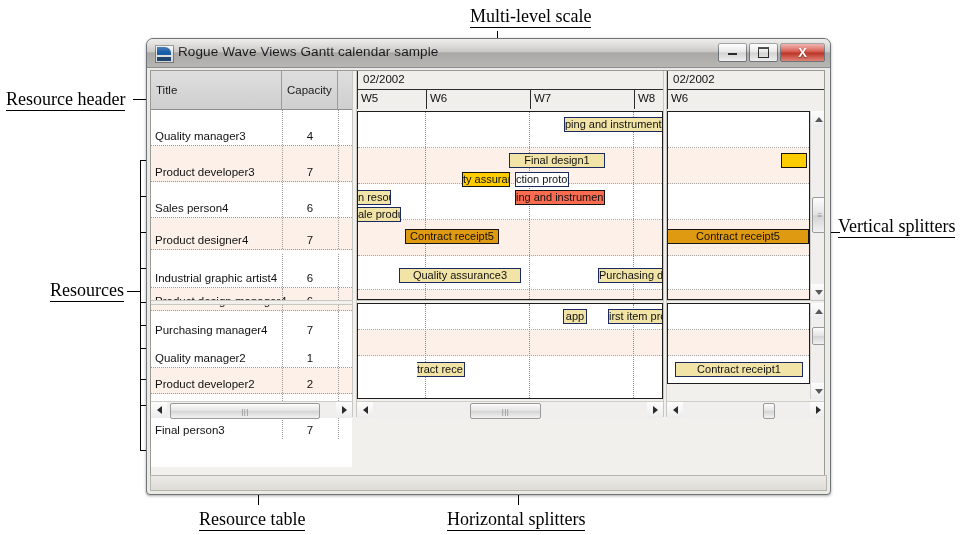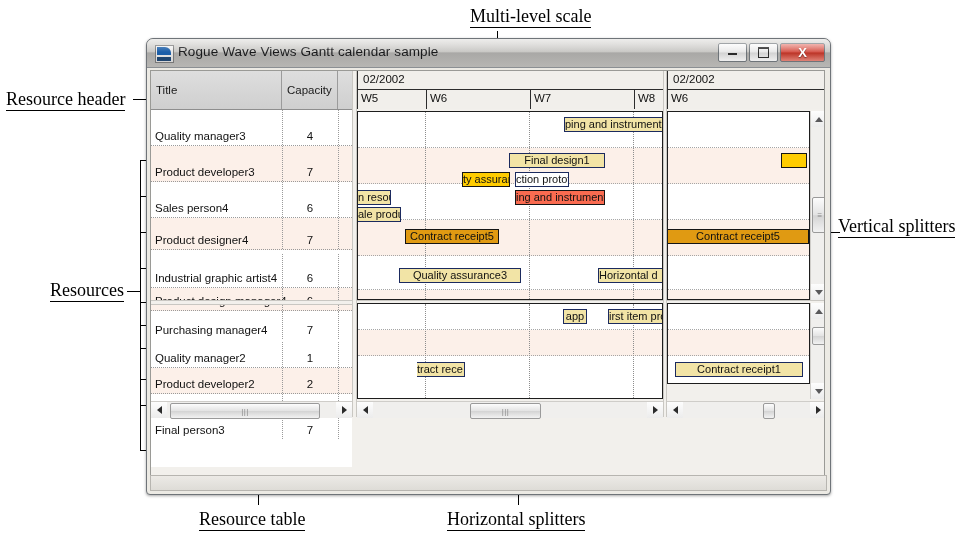--- a/index.html
+++ b/index.html
@@ -316,21 +316,21 @@
 
       <div class="bar pale clipR" style="left:206px;top:5px;width:100px;">ping and instrument t</div>
       <div class="bar pale" style="left:151px;top:41px;width:96px;">Final design1</div>
       <div class="bar gold" style="left:104px;top:60px;width:48px;">ty assuran</div>
       <div class="bar white" style="left:157px;top:60px;width:54px;">ction prototy</div>
       <div class="bar pale clipL" style="left:0px;top:78px;width:33px;">n resou</div>
       <div class="bar red" style="left:157px;top:78px;width:90px;">ing and instrument</div>
       <div class="bar pale clipL" style="left:0px;top:95px;width:43px;">ale produ</div>
       <div class="bar orange" style="left:47px;top:117px;width:94px;">Contract receipt5</div>
       <div class="bar pale" style="left:41px;top:156px;width:122px;">Quality assurance3</div>
-      <div class="bar pale clipR" style="left:240px;top:156px;width:66px;">Horizontal d</div>
+      <div class="bar pale clipR" style="left:240px;top:156px;width:66px;">Purchasing d</div>
     </div>
 
     <div class="gpane" id="pane-tr" style="left:516px;top:40px;width:143px;height:189px;">
       <div class="grow" style="top:0px;height:36px;"></div>
       <div class="grow alt" style="top:36px;height:36px;"></div>
       <div class="grow" style="top:72px;height:36px;"></div>
       <div class="grow alt" style="top:108px;height:36px;"></div>
       <div class="grow" style="top:144px;height:34px;"></div>
       <div class="grow alt" style="top:178px;height:23px;"></div>
       <div class="bar gold" style="left:113px;top:41px;width:26px;"></div>

